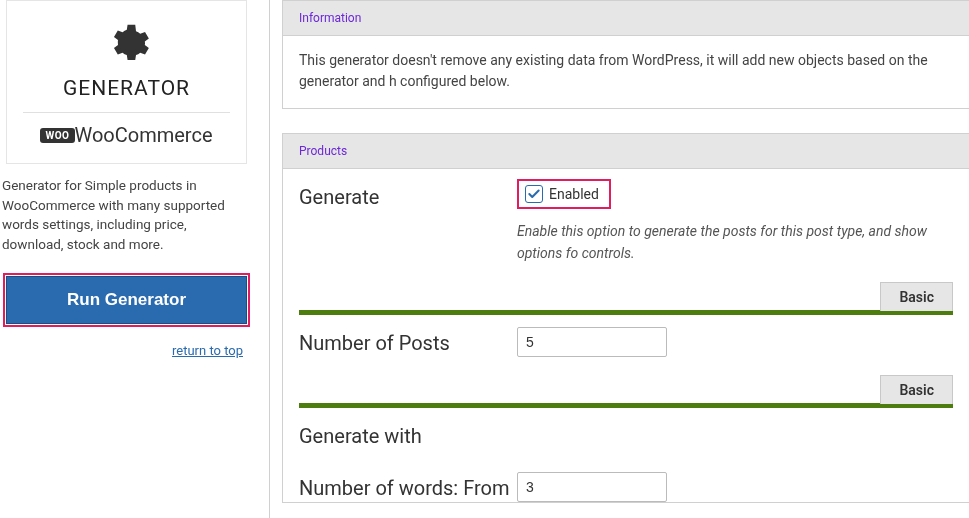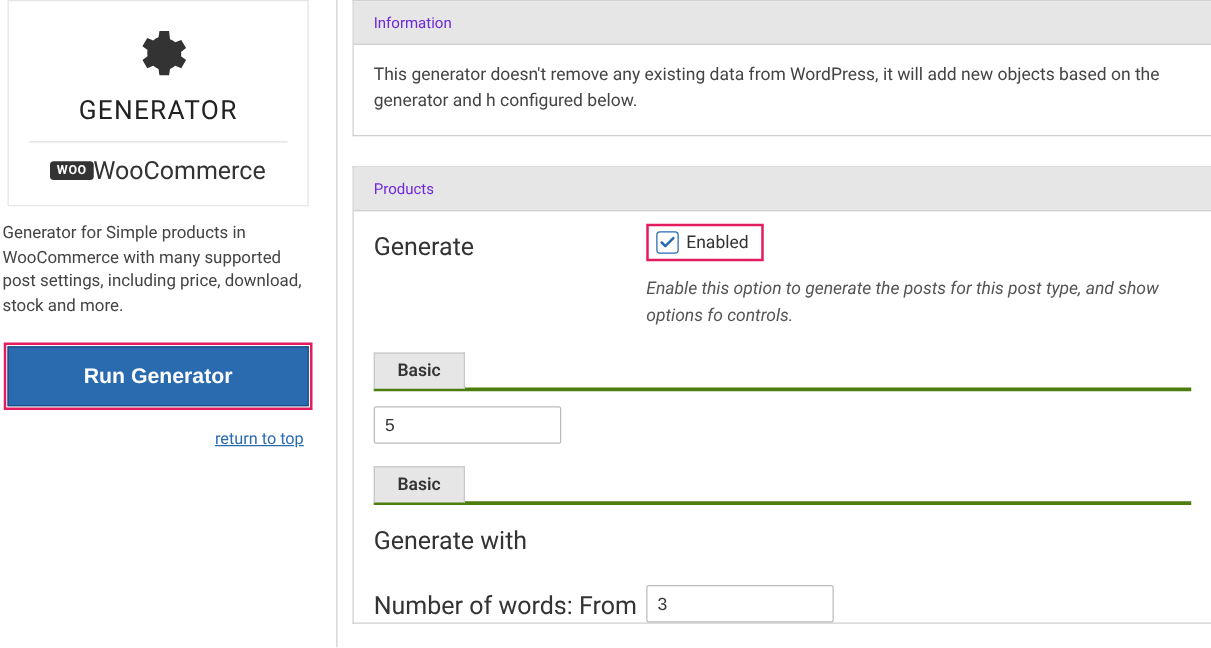--- a/index.html
+++ b/index.html
@@ -166,23 +166,24 @@
       cursor: pointer;
     }
     .help-text {
       font-style: italic;
       color: #555;
       font-size: 14px;
       margin-top: 12px;
       line-height: 1.55;
     }
     .tab-row {
-      border-bottom: 3px solid #4d7c0f;
+      border-bottom: 5px solid #4d7c0f;
       margin: 6px 16px 0 16px;
       display: flex;
+      justify-content: flex-end;
     }
     .tab {
       background: #e6e6e6;
       border: 1px solid #c8c8c8;
       border-bottom: none;
       padding: 6px 18px;
       font-size: 14px;
       font-weight: 600;
       color: #333;
       margin-bottom: -1px;
@@ -207,21 +208,21 @@
         <path d="M12 8a4 4 0 100 8 4 4 0 000-8zm9.4 4a7.6 7.6 0 00-.1-1.3l2.1-1.6-2-3.4-2.5 1a7.6 7.6 0 00-2.2-1.3L16.3 2h-4l-.4 2.6a7.6 7.6 0 00-2.2 1.3l-2.5-1-2 3.4 2.1 1.6a7.6 7.6 0 000 2.6l-2.1 1.6 2 3.4 2.5-1a7.6 7.6 0 002.2 1.3l.4 2.6h4l.4-2.6a7.6 7.6 0 002.2-1.3l2.5 1 2-3.4-2.1-1.6c.07-.43.1-.86.1-1.3z"></path>
       </svg>
     </span>
     <div class="generator-title">GENERATOR</div>
     <hr class="sidebar-divider">
     <div class="woo-line">
       <span class="woo-badge">WOO</span>
       <span class="woo-text">WooCommerce</span>
     </div>
   </div>
-  <div class="sidebar-desc">Generator for Simple products in WooCommerce with many supported post settings, including price, download, stock and more.</div>
+  <div class="sidebar-desc">Generator for Simple products in WooCommerce with many supported words settings, including price, download, stock and more.</div>
   <div class="run-button-wrap">
     <button class="run-button">Run Generator</button>
   </div>
   <div class="return-link-wrap">
     <a class="return-link">return to top</a>
   </div>
 </div>
 
 <div class="divider-vertical"></div>
 
@@ -248,20 +249,21 @@
         </span>
         <div class="help-text">Enable this option to generate the posts for this post type, and show options fo controls.</div>
       </div>
     </div>
 
     <div class="tab-row">
       <div class="tab">Basic</div>
     </div>
 
     <div class="form-row">
+      <div class="form-label">Number of Posts</div>
       <div class="form-control-area">
         <input type="text" value="5" style="">
       </div>
     </div>
 
     <div class="tab-row">
       <div class="tab">Basic</div>
     </div>
 
     <div class="form-row">

